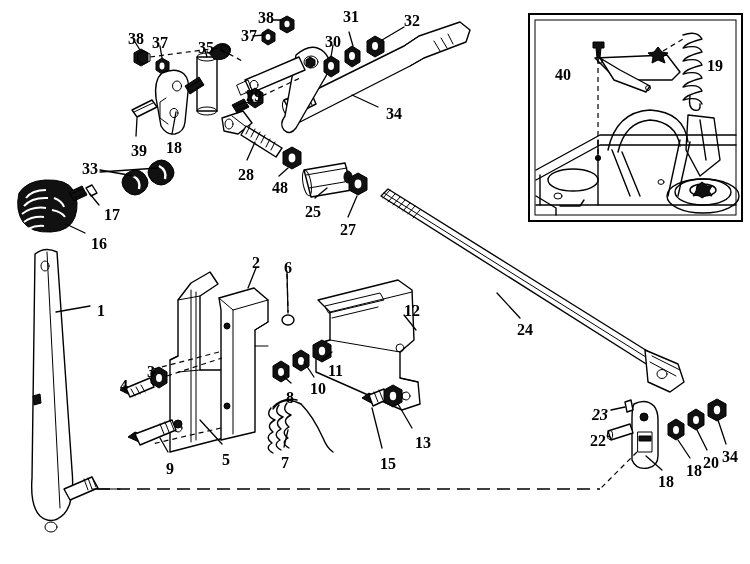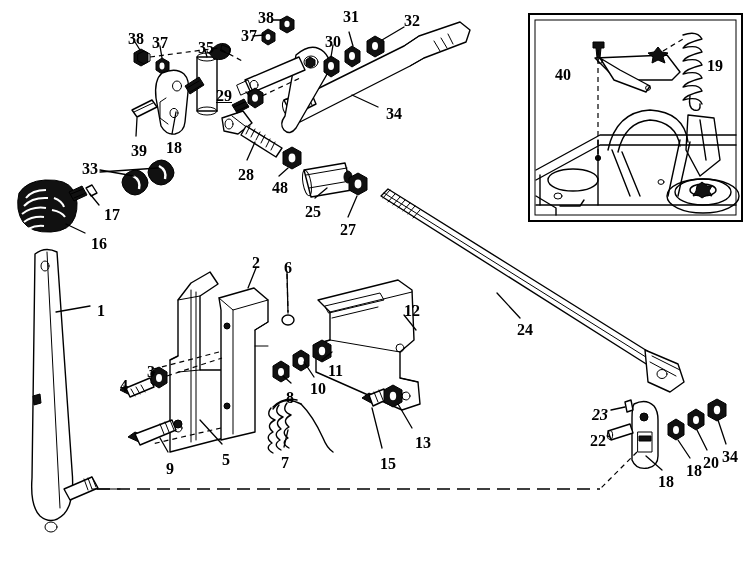--- a/index.html
+++ b/index.html
@@ -426,21 +426,21 @@
       <div class="callout" style="left: 152px; top: 35px;">37</div>
       <div class="callout" style="left: 198px; top: 40px;">35</div>
       <div class="callout" style="left: 131px; top: 143px;">39</div>
       <div class="callout" style="left: 166px; top: 140px;">18</div>
       <div class="callout" style="left: 258px; top: 10px;">38</div>
       <div class="callout" style="left: 241px; top: 28px;">37</div>
       <div class="callout" style="left: 343px; top: 9px;">31</div>
       <div class="callout" style="left: 404px; top: 13px;">32</div>
       <div class="callout" style="left: 325px; top: 34px;">30</div>
       <div class="callout" style="left: 386px; top: 106px;">34</div>
-      <div class="callout" style="left: 216px; top: 88px; text-decoration: underline;">29</div>
+      <div class="callout" style="left: 246px; top: 88px; text-decoration: underline;">29</div>
       <div class="callout" style="left: 238px; top: 167px;">28</div>
       <div class="callout" style="left: 272px; top: 180px;">48</div>
       <div class="callout" style="left: 305px; top: 204px;">25</div>
       <div class="callout" style="left: 340px; top: 222px;">27</div>
       <div class="callout" style="left: 82px; top: 161px;">33</div>
       <div class="callout" style="left: 104px; top: 207px;">17</div>
       <div class="callout" style="left: 91px; top: 236px;">16</div>
       <div class="callout" style="left: 97px; top: 303px;">1</div>
       <div class="callout" style="left: 555px; top: 67px;">40</div>
       <div class="callout" style="left: 707px; top: 58px;">19</div>

